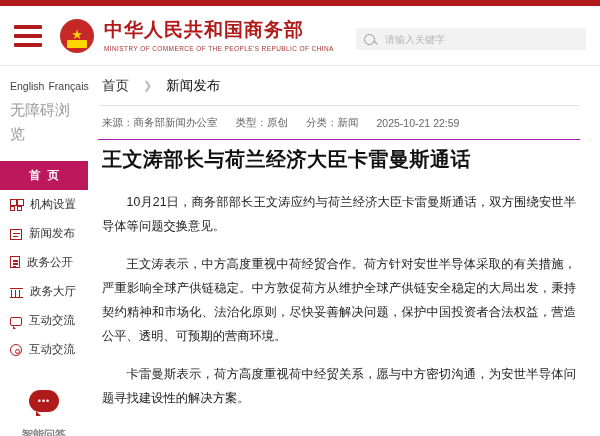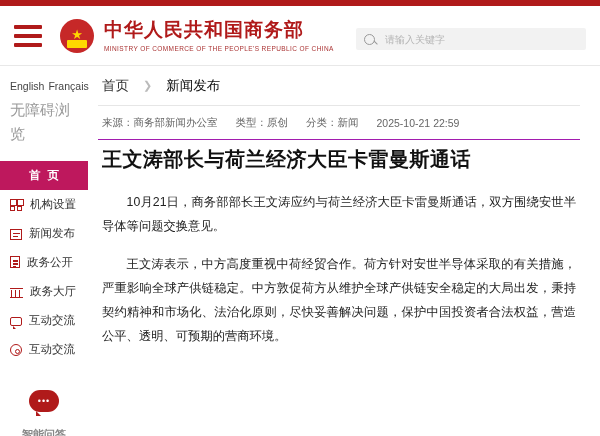--- a/index.html
+++ b/index.html
@@ -435,16 +435,17 @@
       <span><span>类型：</span><span>原创</span></span>
       <span><span>分类：</span><span>新闻</span></span>
       <span>2025-10-21 22:59</span>
     </div>
 
     <h1 class="article-title">王文涛部长与荷兰经济大臣卡雷曼斯通话</h1>
 
     <div class="article-body">
       <p>10月21日，商务部部长王文涛应约与荷兰经济大臣卡雷曼斯通话，双方围绕安世半导体等问题交换意见。</p>
       <p>王文涛表示，中方高度重视中荷经贸合作。荷方针对安世半导体采取的有关措施，严重影响全球产供链稳定。中方敦促荷方从维护全球产供链安全稳定的大局出发，秉持契约精神和市场化、法治化原则，尽快妥善解决问题，保护中国投资者合法权益，营造公平、透明、可预期的营商环境。</p>
+      <p>卡雷曼斯表示，荷方高度重视荷中经贸关系，愿与中方密切沟通，为安世半导体问题寻找建设性的解决方案。</p>
     </div>
 
   </div>
 </div>
 
 </body></html>

